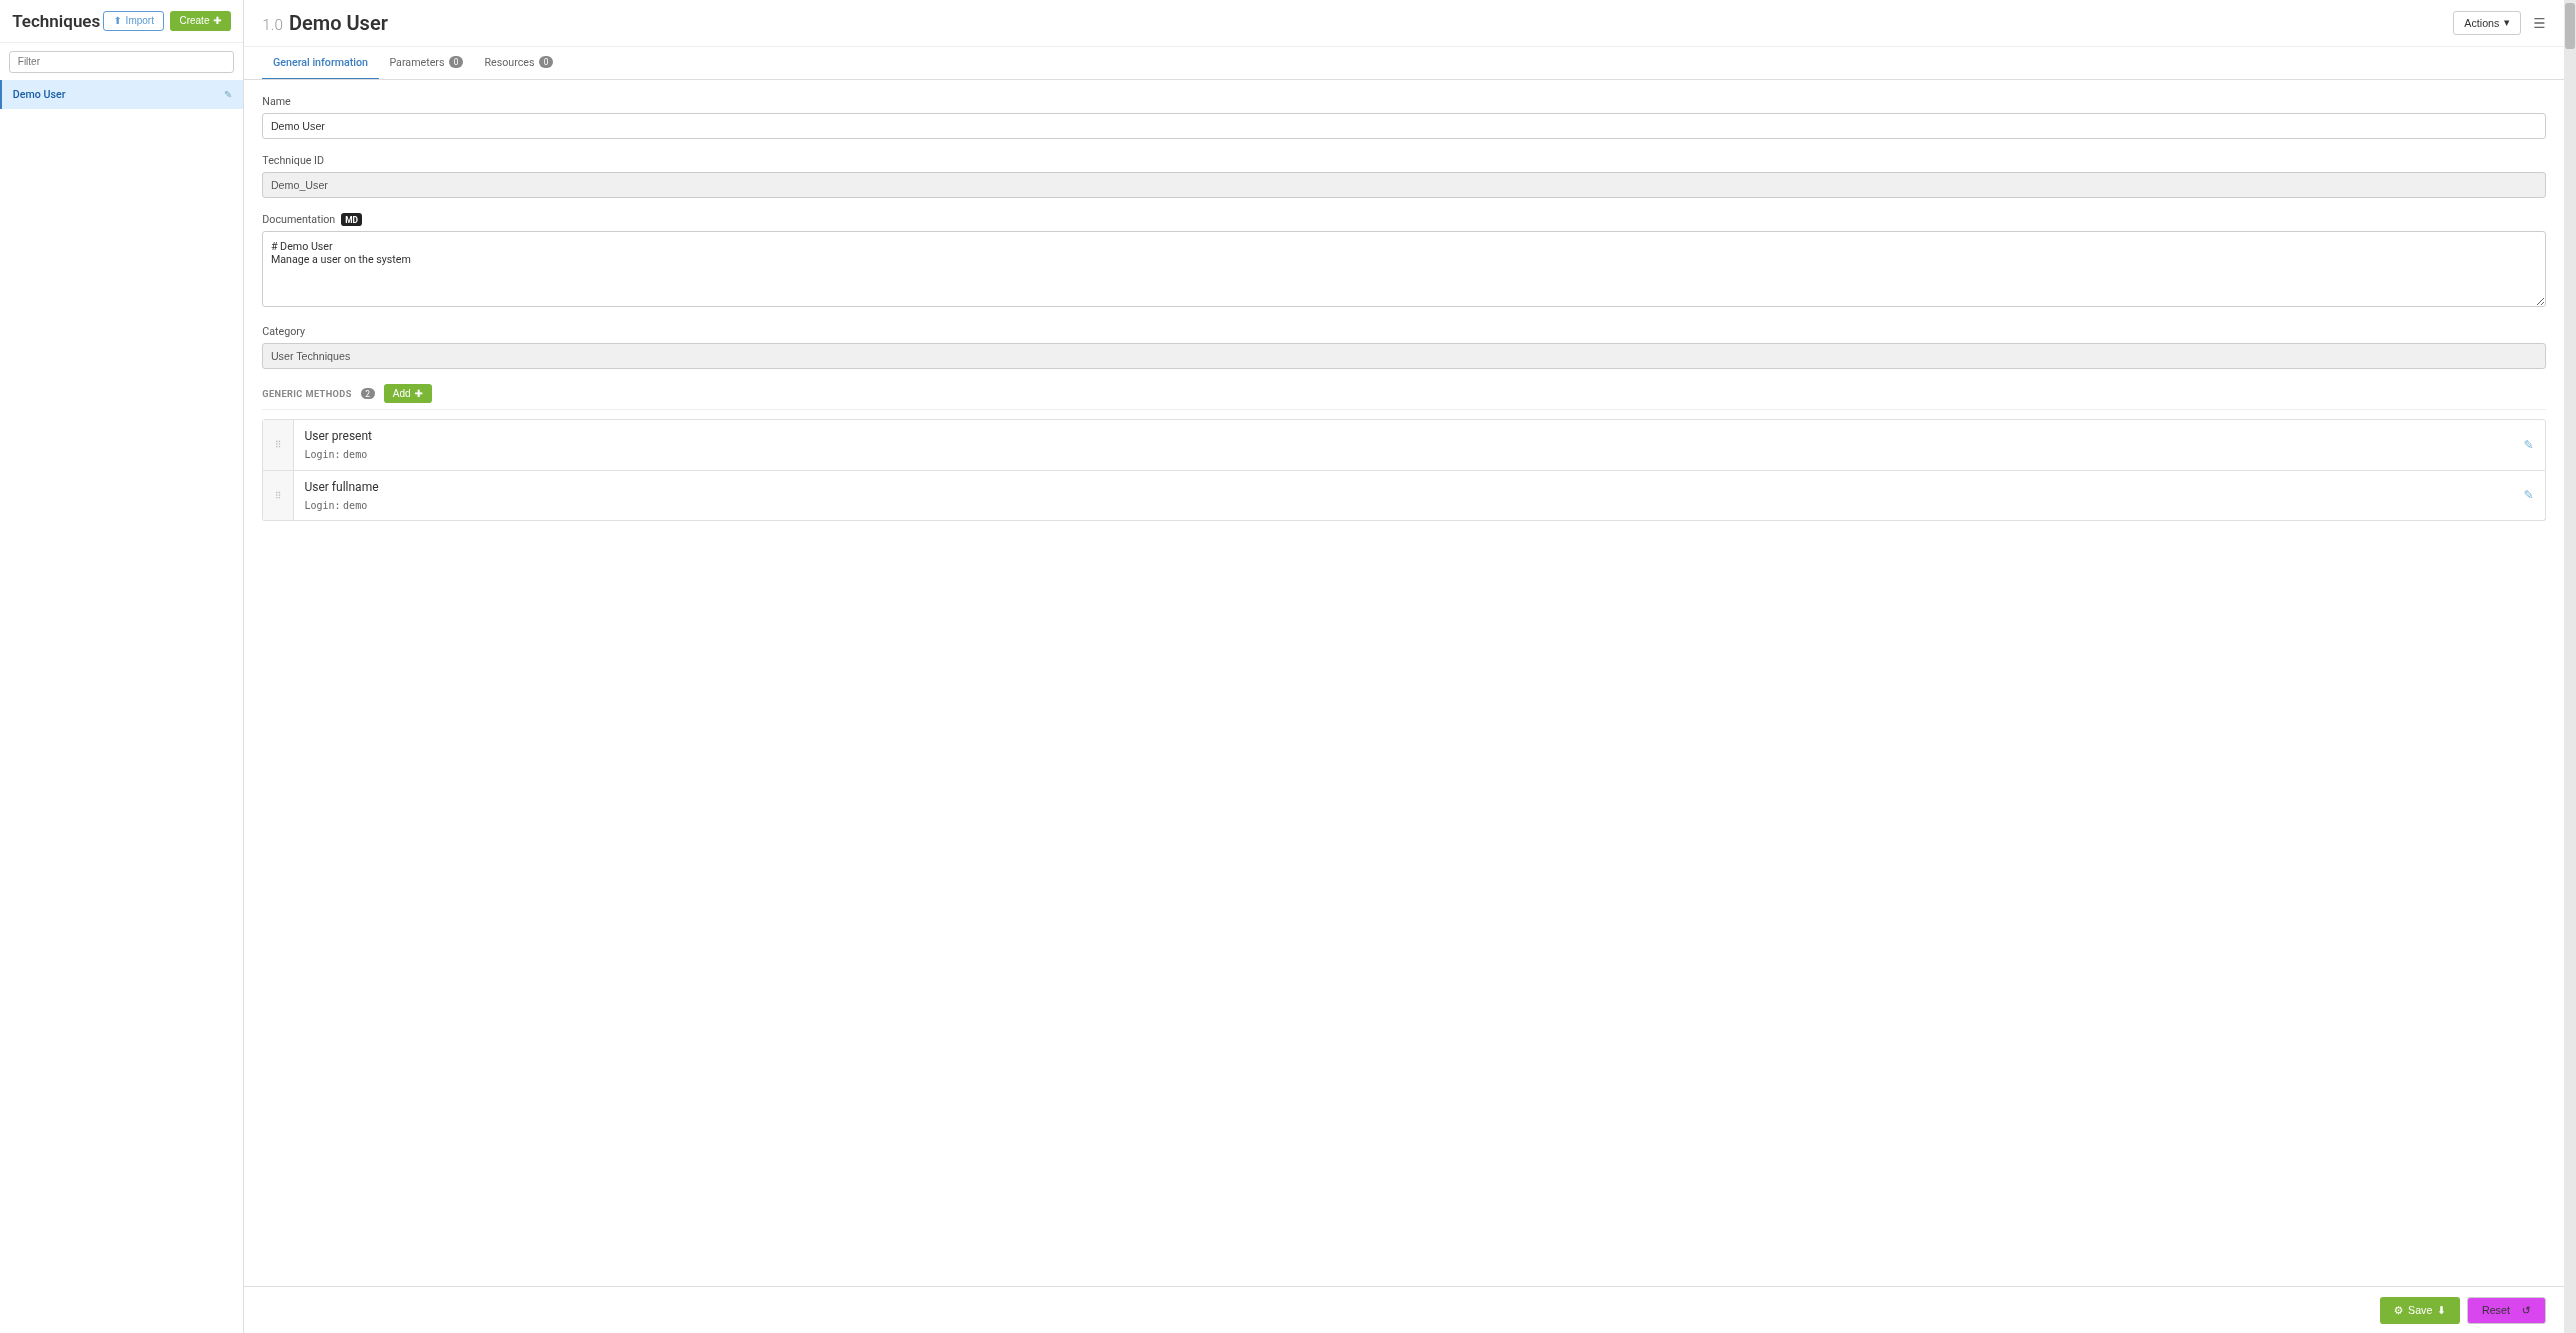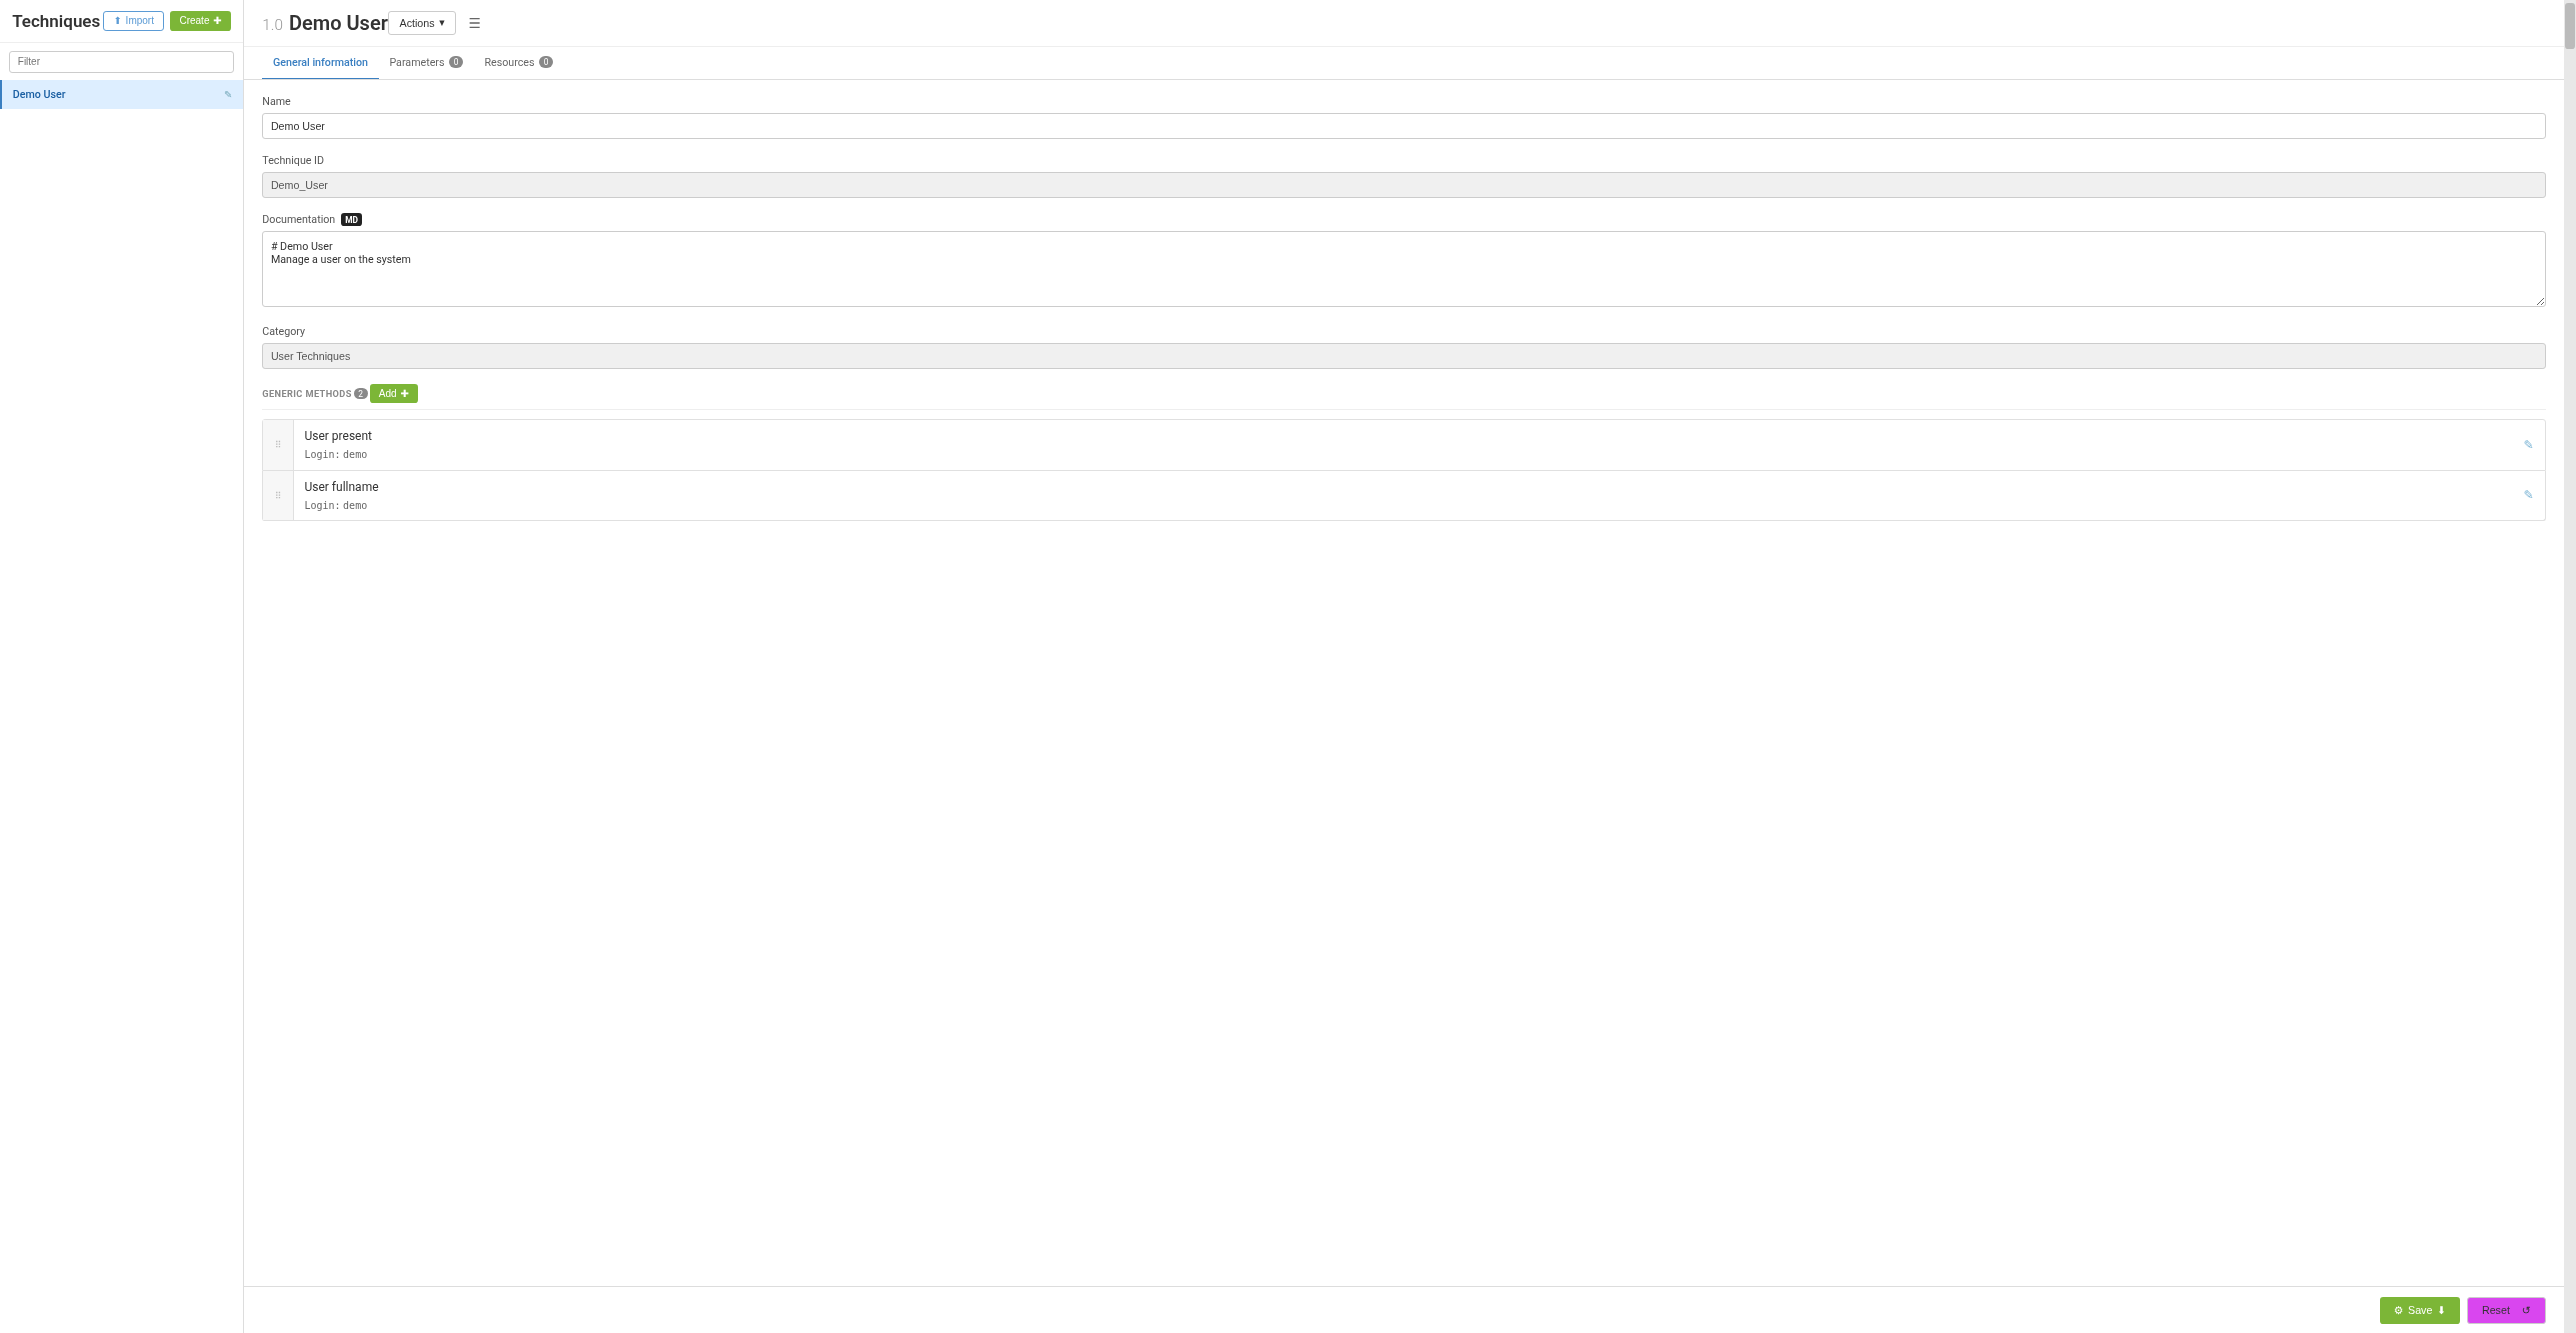--- a/index.html
+++ b/index.html
@@ -16,21 +16,21 @@
     .sidebar-list { flex: 1; overflow-y: auto; }
     .sidebar-item { padding: 7.6px 10.7px; display: flex; align-items: center; justify-content: space-between; cursor: pointer; border-left: 2.3px solid transparent; }
     .sidebar-item.active { background: #ddeeff; border-left: 2.3px solid #3a7fc1; }
     .sidebar-item-label { font-size: 10.7px; color: #333; }
     .sidebar-item.active .sidebar-item-label { color: #1a5fa3; font-weight: 500; }
     .edit-icon { color: #aaa; font-size: 10px; display: none; }
     .sidebar-item.active .edit-icon { display: block; color: #7ab; }
 
     
     .main { flex: 1; display: flex; flex-direction: column; overflow: hidden; background: #fff; }
-    .main-header { padding: 10.7px 18.3px; display: flex; align-items: center; justify-content: flex-start; border-bottom: 0.8px solid #eee; background: #fff; }
+    .main-header { padding: 10.7px 18.3px; display: flex; align-items: center; justify-content: space-between; border-bottom: 0.8px solid #eee; background: #fff; }
     .main-title { font-size: 20px; color: #333; display: flex; align-items: baseline; gap: 6.1px; }
     .version-badge { font-size: 15.3px; color: #999; font-weight: 300; }
     .title-text { font-weight: 600; }
     .header-right { display: flex; align-items: center; gap: 12.2px; }
     .btn-actions { border: 0.8px solid #ccc; background: #fff; color: #333; border-radius: 3px; padding: 4.6px 10.7px; cursor: pointer; font-size: 10.7px; display: flex; align-items: center; gap: 4.6px; }
     .hamburger-icon { font-size: 13.7px; color: #666; cursor: pointer; }
 
     
     .tabs { display: flex; align-items: center; gap: 0; border-bottom: 0.8px solid #ddd; padding: 0 18.3px; background: #fff; }
     .tab { padding: 9.2px 10.7px; cursor: pointer; font-size: 10.7px; color: #666; border-bottom: 1.5px solid transparent; position: relative; display: flex; align-items: center; gap: 4.6px; }
@@ -40,21 +40,21 @@
     
     .content { flex: 1; overflow-y: auto; padding: 15.3px 18.3px; }
     .form-group { margin-bottom: 15.3px; }
     .form-label { font-size: 10.7px; color: #555; margin-bottom: 4.6px; display: flex; align-items: center; gap: 6.1px; }
     .md-badge { background: #222; color: #fff; border-radius: 3.1px; font-size: 8.4px; padding: 1.5px 3.8px; font-weight: bold; }
     .form-input { width: 100%; padding: 6.1px 7.6px; border: 0.8px solid #ccc; border-radius: 3.1px; font-size: 10.7px; color: #333; background: #fff; }
     .form-input.readonly { background: #f0f0f0; color: #555; cursor: default; }
     .form-textarea { width: 100%; padding: 7.6px; border: 0.8px solid #ccc; border-radius: 3.1px; font-size: 10.7px; color: #333; resize: vertical; min-height: 76px; font-family: inherit; }
 
     
-    .section-header { display: flex; align-items: center; gap: 2px; margin-bottom: 9.2px; padding-bottom: 6.1px; border-bottom: 0.8px solid #eee; }
+    .section-header { display: flex; align-items: center; gap: 9px; margin-bottom: 9.2px; padding-bottom: 6.1px; border-bottom: 0.8px solid #eee; }
     .section-title { font-size: 9.2px; font-weight: 700; color: #888; letter-spacing: 0.4px; text-transform: uppercase; }
     .section-badge { background: #888; color: #fff; border-radius: 7.6px; font-size: 8.4px; padding: 0.8px 4.6px; }
     .btn-add { background: #7cb637; color: #fff; border: none; border-radius: 3.1px; padding: 3.8px 9.2px; cursor: pointer; font-size: 10px; display: flex; align-items: center; gap: 3.8px; }
 
     .method-list { display: flex; flex-direction: column; gap: 0; }
     .method-item { display: flex; align-items: center; border: 0.8px solid #e0e0e0; border-radius: 0; background: #fff; position: relative; }
     .method-item + .method-item { border-top: none; }
     .method-item:first-child { border-radius: 3.1px 3.1px 0 0; }
     .method-item:last-child { border-radius: 0 0 3.1px 3.1px; }
     .method-drag { width: 30.5px; display: flex; align-items: center; justify-content: center; padding: 10.7px 0; cursor: grab; color: #bbb; font-size: 9.2px; background: #f7f7f7; border-right: 0.8px solid #e0e0e0; align-self: stretch; }

